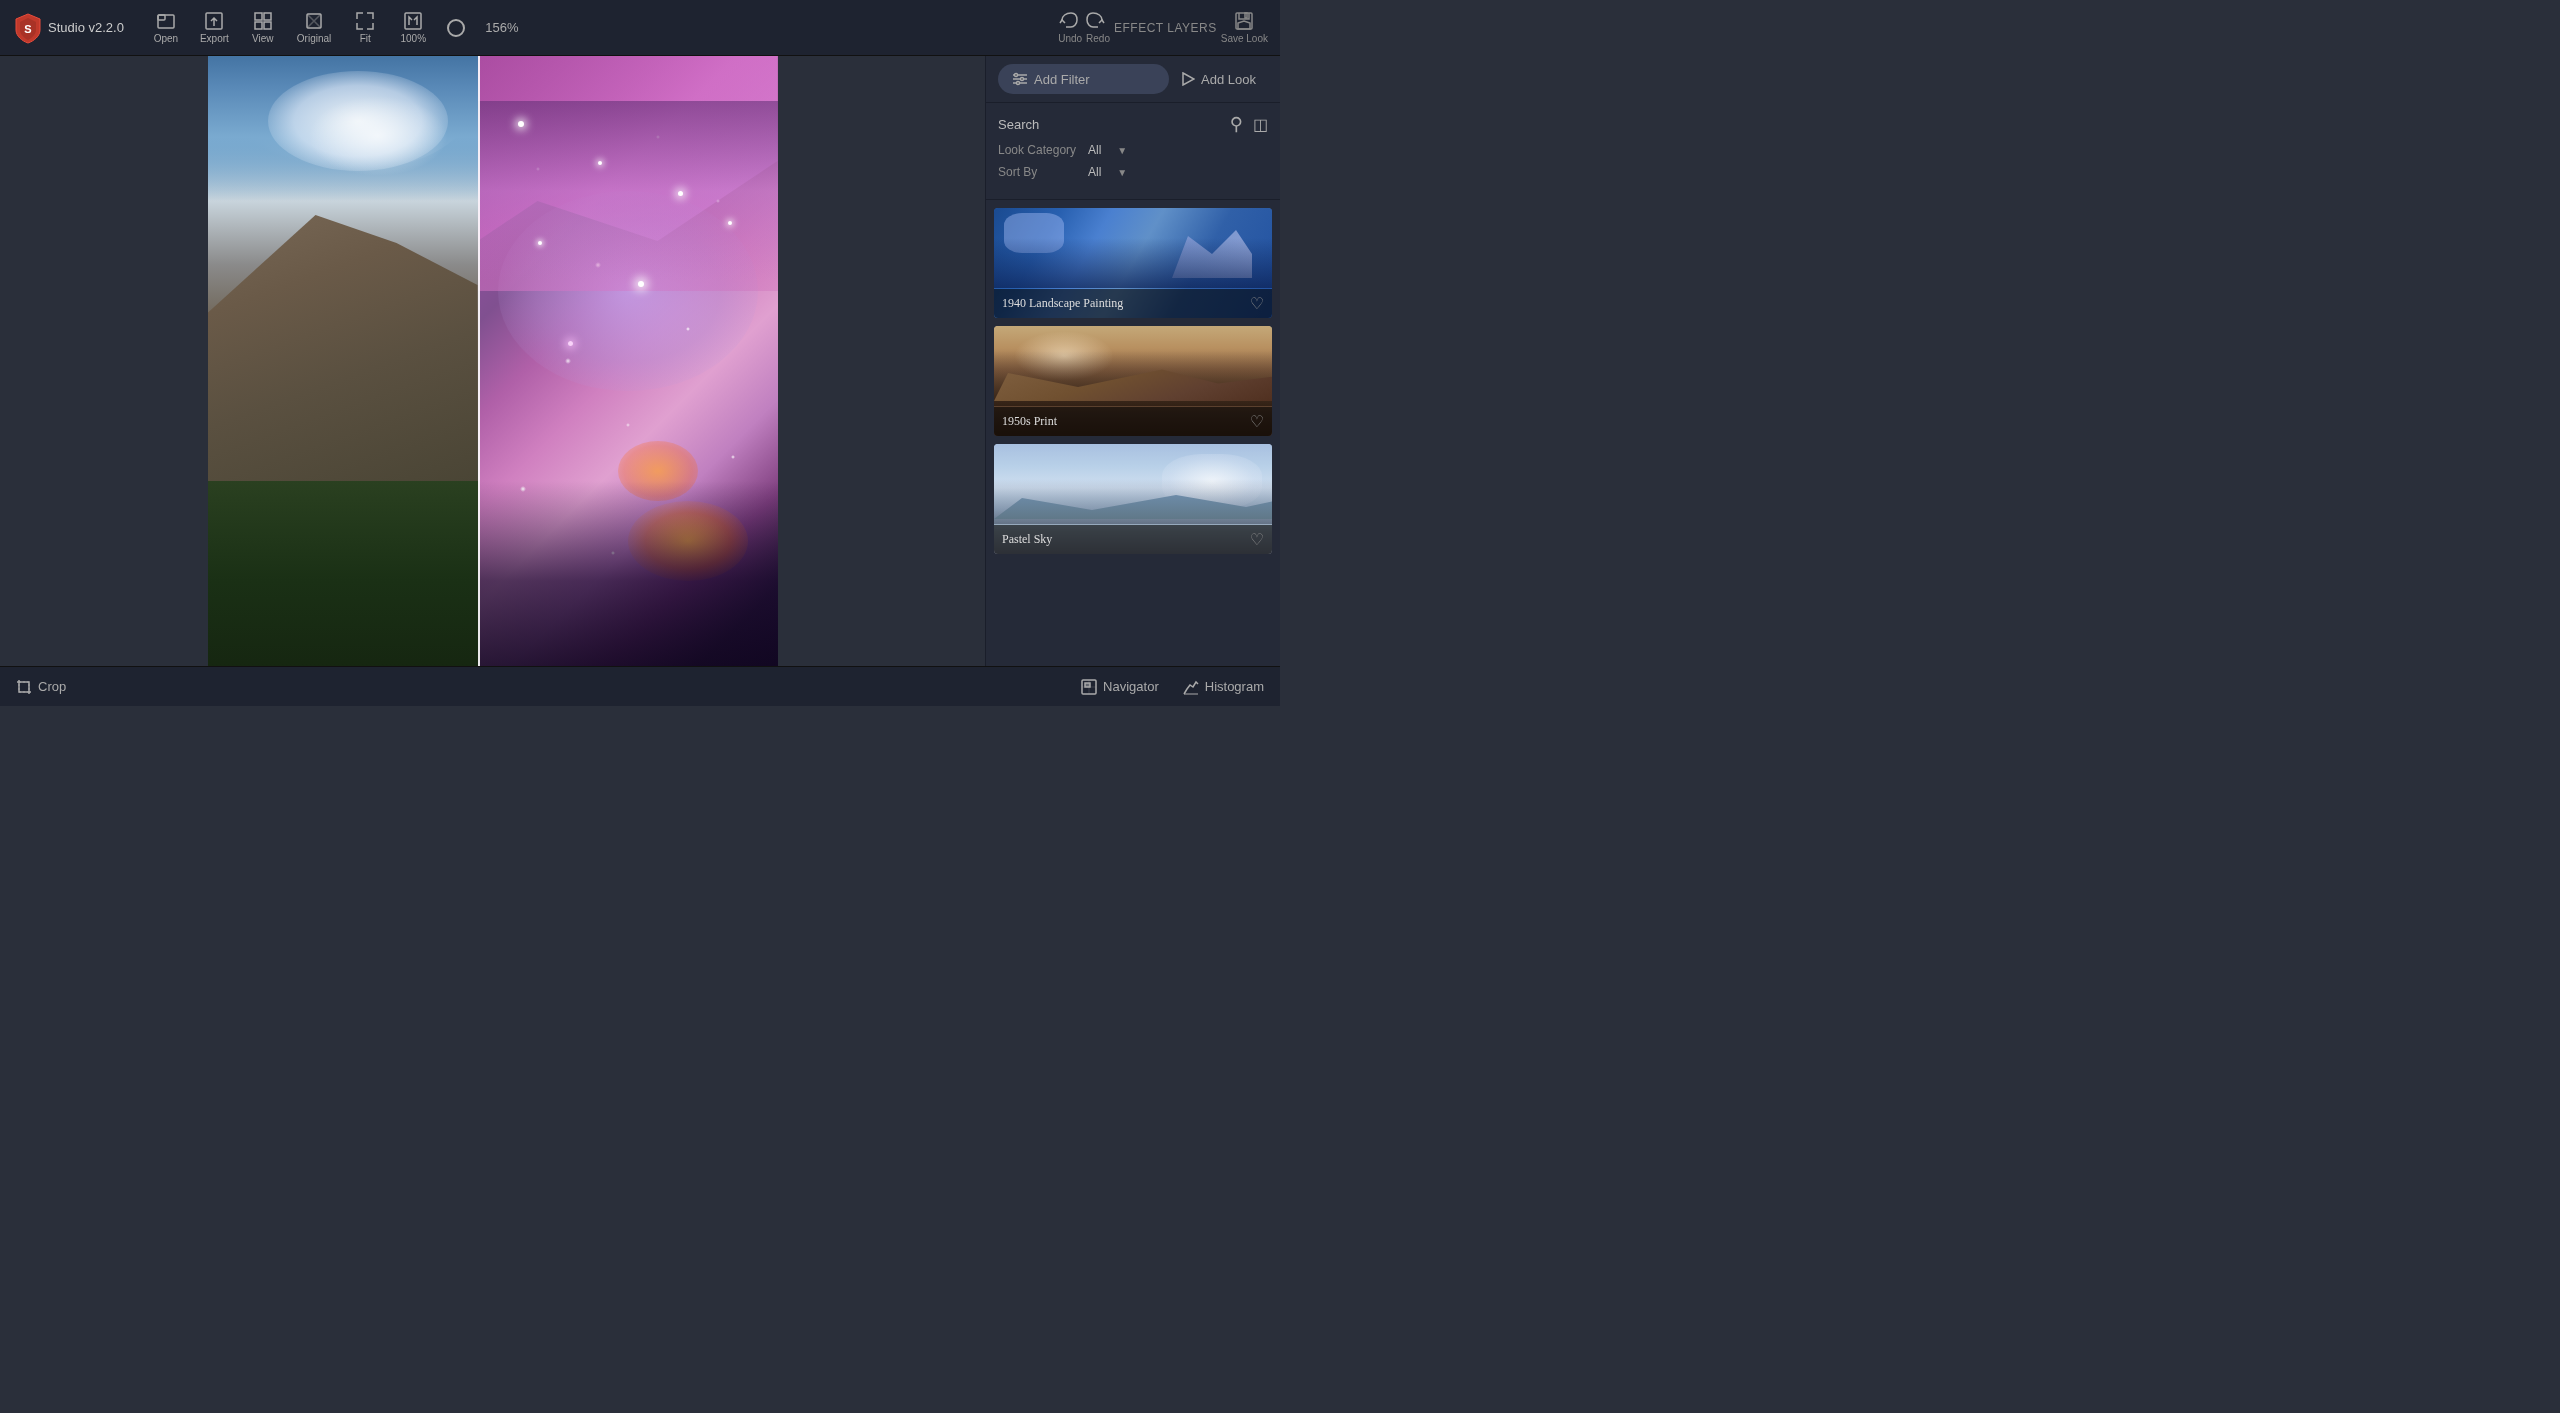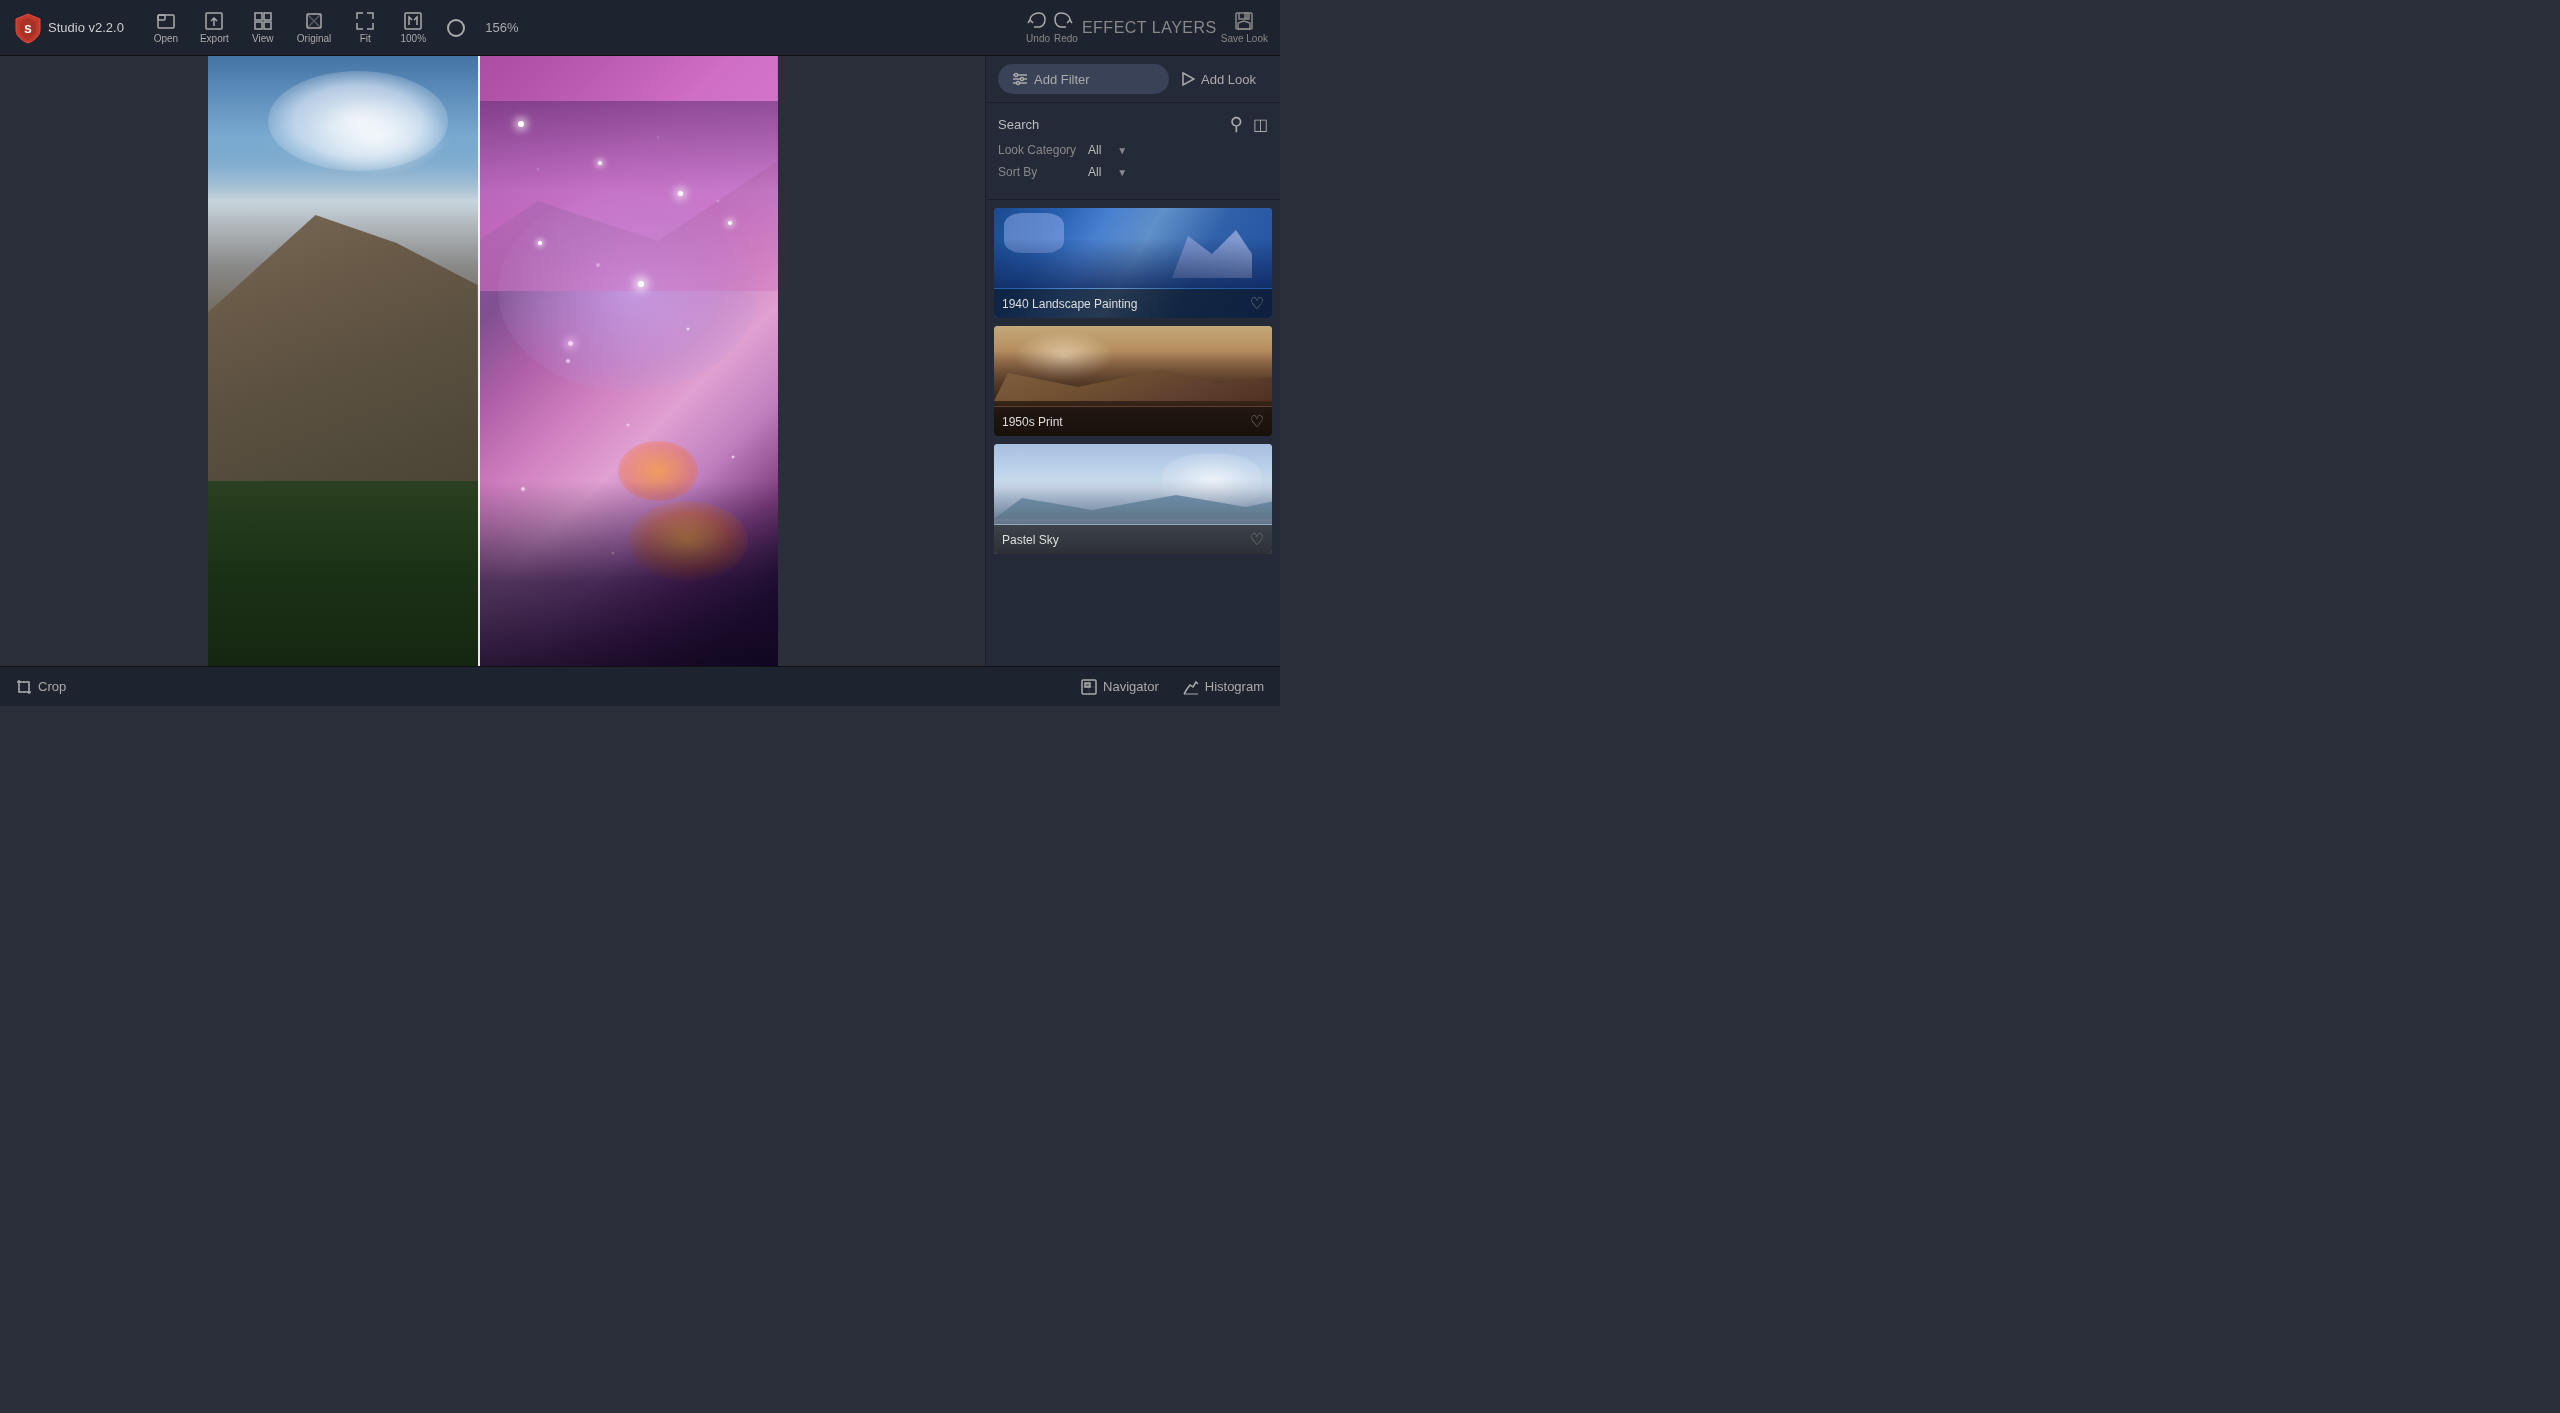--- a/index.html
+++ b/index.html
@@ -62,21 +62,21 @@
       display: flex;
       flex-direction: column;
       align-items: flex-start;
       gap: 2px;
       cursor: pointer;
       color: #aaa;
       font-size: 10px;
     }
     .undo-redo svg { width: 20px; height: 20px; }
     .effect-layers-label {
-      font-size: 16px;
+      font-size: 12px;
       color: #888;
       letter-spacing: 0.5px;
       text-transform: uppercase;
     }
     .save-look-btn {
       display: flex;
       flex-direction: column;
       align-items: center;
       gap: 2px;
       cursor: pointer;
@@ -364,20 +364,21 @@
       bottom: 0; left: 0; right: 0;
       background: rgba(0,0,0,0.6);
       padding: 5px 8px;
       display: flex;
       align-items: center;
       justify-content: space-between;
     }
     .look-name {
       font-size: 12px;
       color: #ddd;
+      font-family: Liberation Serif, serif;
     }
     .heart-icon {
       color: #888;
       font-size: 16px;
       cursor: pointer;
     }
 
     
     .thumb1 {
       background: linear-gradient(135deg,

